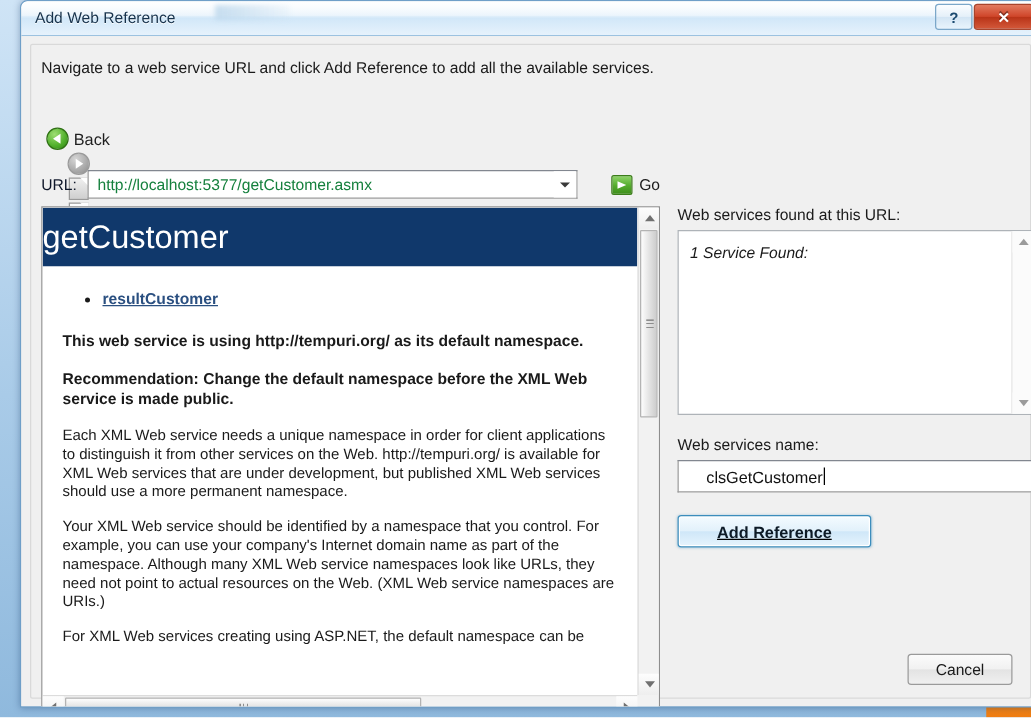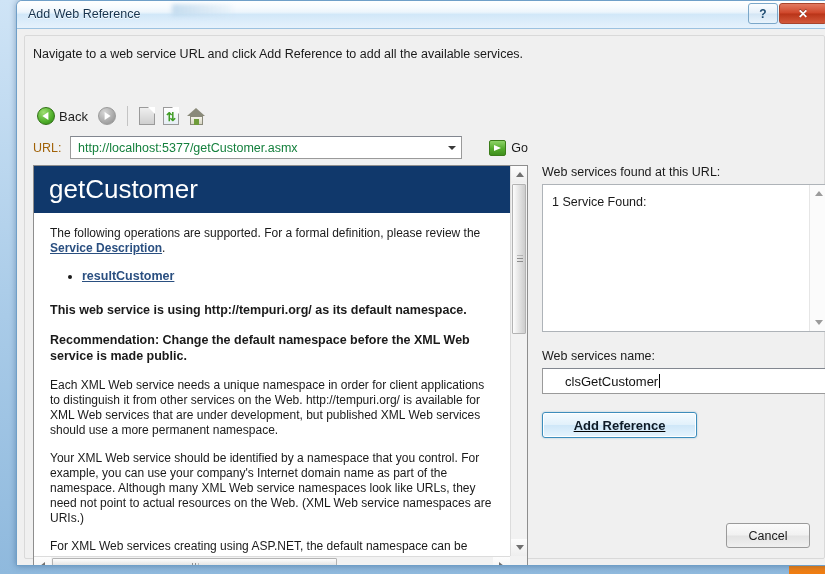--- a/index.html
+++ b/index.html
@@ -128,20 +128,21 @@
     white-space: nowrap;
   }
 
   
   .toolbar {
     position: absolute;
     left: 8px; top: 65px;
     display: flex;
     align-items: center;
     height: 30px;
+    flex-direction: column;
   }
   .tb-item {
     display: flex;
     align-items: center;
     height: 26px;
     padding: 0 3px;
     border: 1px solid transparent;
     border-radius: 3px;
   }
   .tb-label {
@@ -236,21 +237,21 @@
   
   .url-row {
     position: absolute;
     left: 8px; top: 100px;
     display: flex;
     align-items: center;
     width: 495px;
   }
   .url-label {
     font-size: 12.5px;
-    color: #a16207;
+    color: #0f172a;
     width: 37px;
   }
   .url-combo {
     position: relative;
     flex: 1;
     height: 23px;
     background: #ffffff;
     border: 1px solid #9a9a9a;
     border-top-color: #828790;
     display: flex;
@@ -317,21 +318,20 @@
     left: 0; top: 0;
     right: 17px; bottom: 17px;
     background: #ffffff;
     overflow: hidden;
   }
   .asmx-banner {
     height: 47px;
     background: #10386b;
     display: flex;
     align-items: center;
-    padding-left: 15px;
   }
   .asmx-banner .svc-title {
     font-size: 26px;
     color: #ffffff;
     font-family: "Liberation Sans", sans-serif;
   }
   .asmx-body {
     padding: 13px 16px 0 16px;
     font-size: 12px;
     color: #1a1a1a;
@@ -447,21 +447,21 @@
     overflow: hidden;
   }
   .services-list {
     position: absolute;
     left: 0; top: 0; right: 17px; bottom: 0;
     padding: 8px 9px;
     font-size: 12.5px;
     color: #1a1a1a;
     line-height: 18px;
   }
-  .svc-count { margin-bottom: 24px; }
+  .svc-count { margin-bottom: 24px; font-style: italic; }
   .svc-item { }
   .svc-vscroll {
     position: absolute;
     right: 0; top: 0; bottom: 0;
     width: 17px;
     background: #fbfbfb;
     border-left: 1px solid #e6e6e6;
   }
   .svc-vscroll .sb-arrow { background: #fbfbfb; }
   .svc-vscroll .tri.up { border-bottom-color: #9b9b9b; }
@@ -592,21 +592,20 @@
             <span class="go-text">Go</span>
           </div>
         </div>
 
         <div class="browser">
           <div class="browser-viewport">
             <div class="asmx-banner">
               <span class="svc-title">getCustomer</span>
             </div>
             <div class="asmx-body">
-              <p><span>The following operations are supported. For a formal definition, please review the </span><a class="asmx-link" href="#">Service Description</a><span>.</span></p>
               <ul class="op-list">
                 <li><a class="asmx-link" href="#">resultCustomer</a></li>
               </ul>
               <p class="bold">This web service is using http://tempuri.org/ as its default namespace.</p>
               <p class="bold">Recommendation: Change the default namespace before the XML Web service is made public.</p>
               <p>Each XML Web service needs a unique namespace in order for client applications to distinguish it from other services on the Web. http://tempuri.org/ is available for XML Web services that are under development, but published XML Web services should use a more permanent namespace.</p>
               <p>Your XML Web service should be identified by a namespace that you control. For example, you can use your company's Internet domain name as part of the namespace. Although many XML Web service namespaces look like URLs, they need not point to actual resources on the Web. (XML Web service namespaces are URIs.)</p>
               <p>For XML Web services creating using ASP.NET, the default namespace can be</p>
             </div>
           </div>

